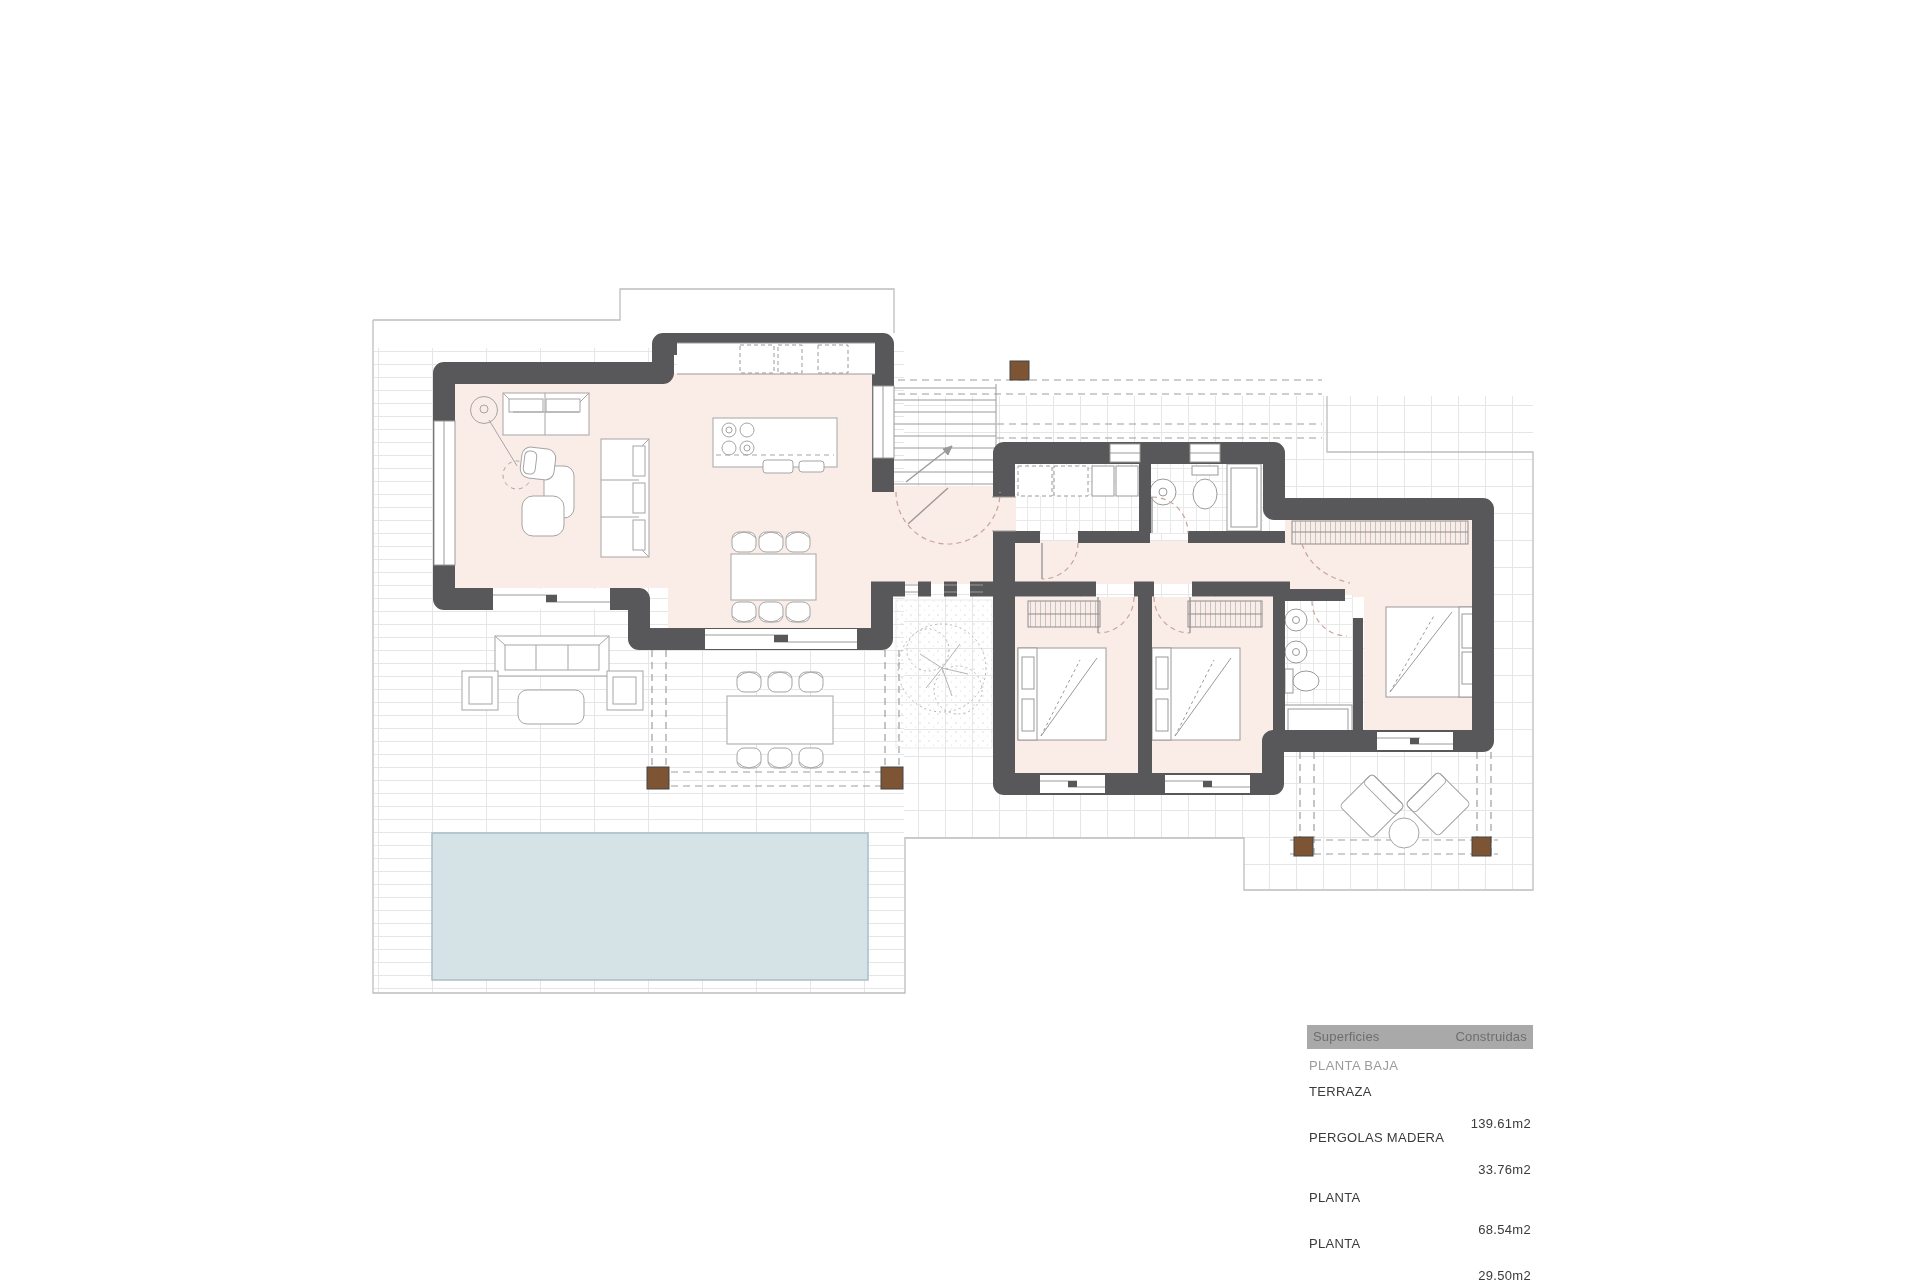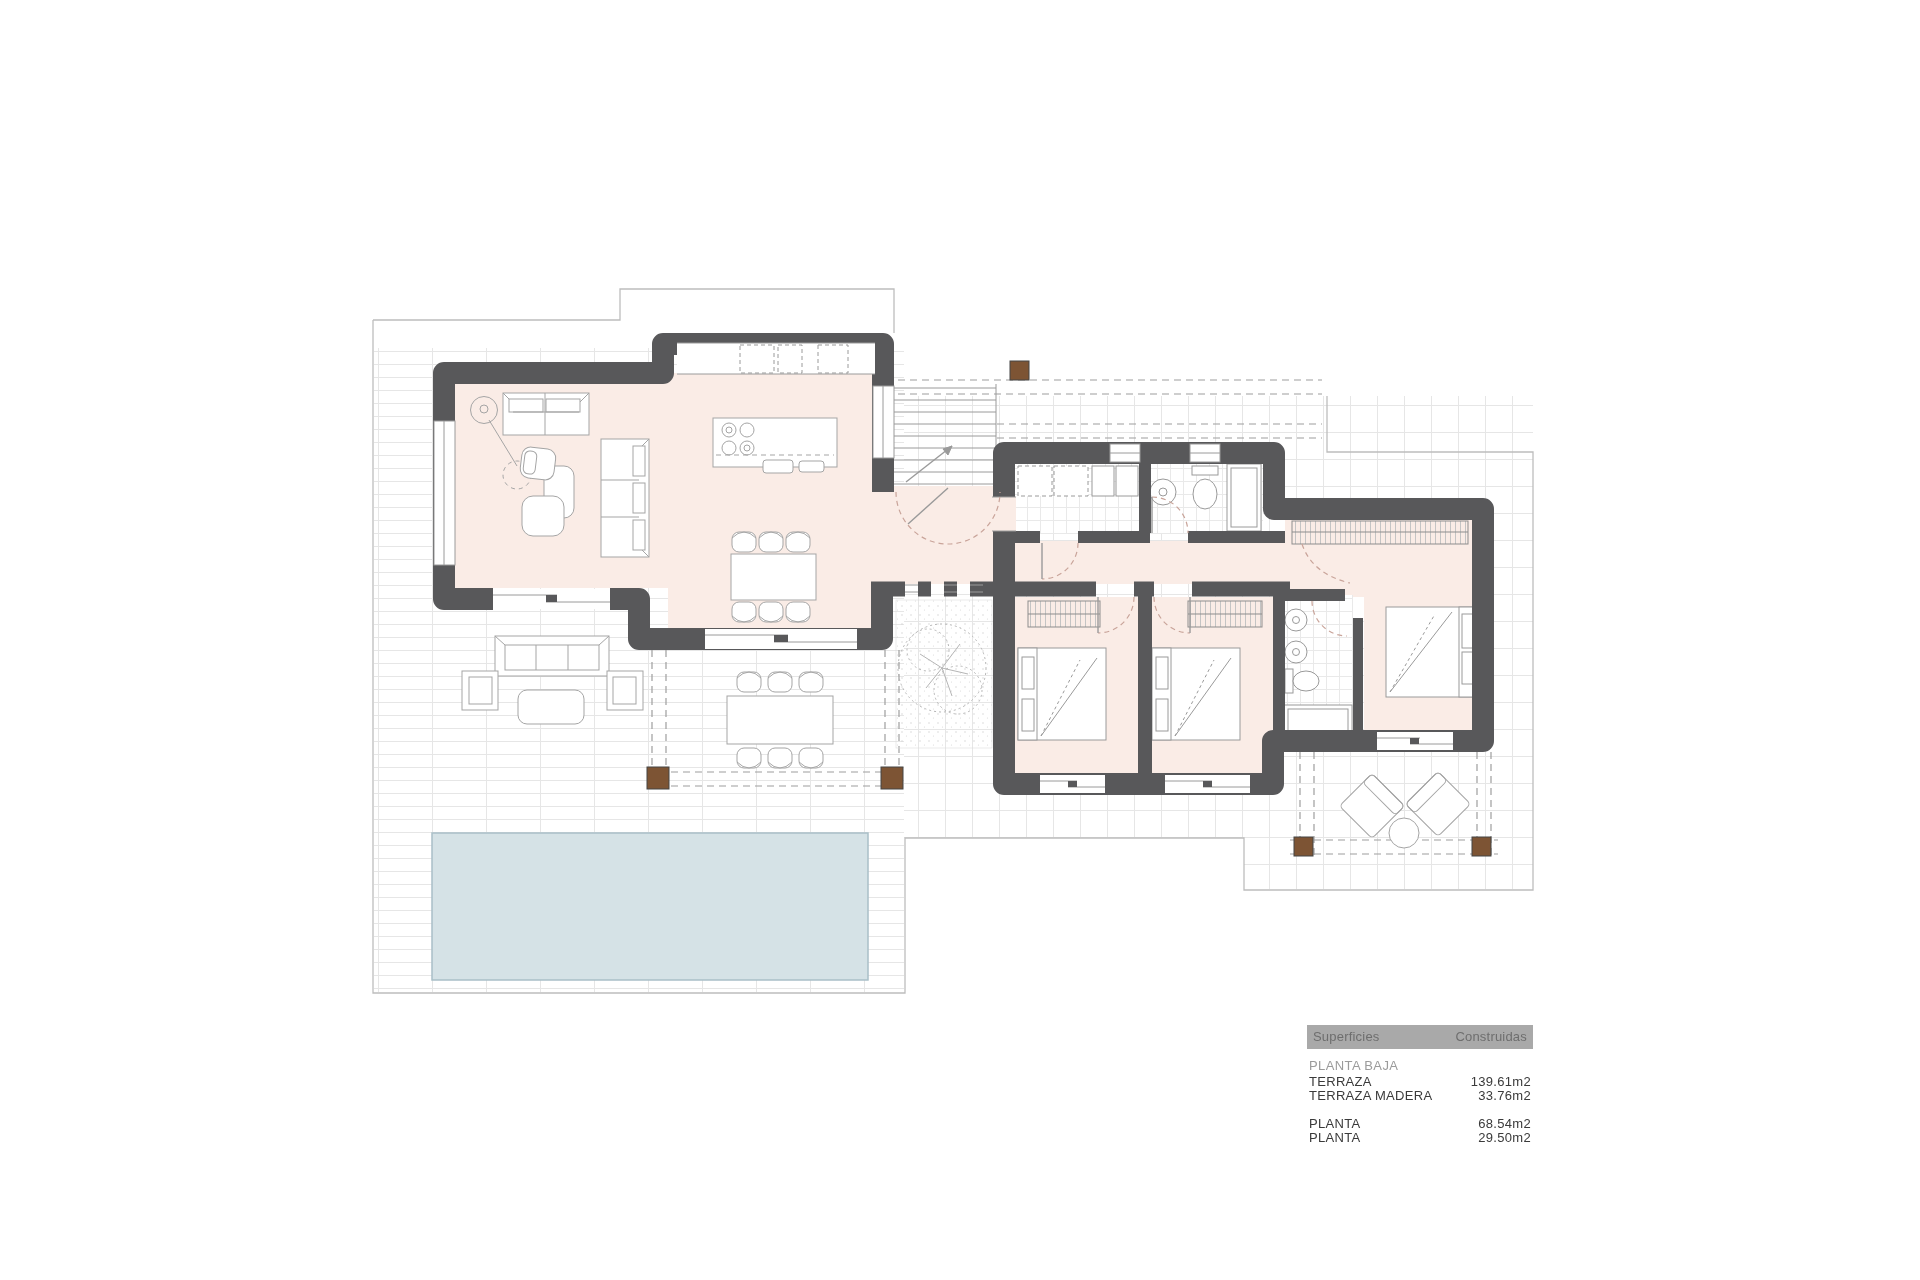--- a/index.html
+++ b/index.html
@@ -4,23 +4,23 @@
 <style>
   html,body{margin:0;padding:0;background:#fff;}
   .stage{position:relative;width:1856px;height:1280px;background:#fff;overflow:hidden;
          font-family:"Liberation Sans",sans-serif;}
   .stage svg{position:absolute;left:0;top:0;}
   
   .areas{position:absolute;left:1307px;top:1025px;width:226px;font-size:13px;color:#3a3a3a;}
   .areas .hdr{background:#a9a9a9;color:#6e6e6e;display:flex;justify-content:space-between;
               padding:4px 6px 5px 6px;letter-spacing:.2px;}
   .areas .body{padding:9px 2px 0 2px;}
-  .areas .section{color:#9b9b9b;letter-spacing:.4px;margin-bottom:2px;}
+  .areas .section{color:#9b9b9b;letter-spacing:.4px;margin-bottom:12px;}
   .areas .row{display:flex;justify-content:space-between;line-height:14px;letter-spacing:.3px;}
-  .areas .row .val{text-align:right;}
+  .areas .row .val{text-align:right;margin-top:32px;}
   .areas .gap{height:14px;}
 </style>
 </head>
 <body>
 
 <div class="stage">
 
 <svg width="1920" height="1280" viewBox="0 0 1920 1280">
   <defs>
     <pattern id="plank" width="54" height="13" patternUnits="userSpaceOnUse">
@@ -348,21 +348,21 @@
     <span>Superficies</span>
     <span>Construidas</span>
   </div>
   <div class="body">
     <div class="section">PLANTA BAJA</div>
     <div class="row">
       <span>TERRAZA</span>
       <span class="val">139.61m2</span>
     </div>
     <div class="row">
-      <span>TERRAZA MADERA</span>
+      <span>PERGOLAS MADERA</span>
       <span class="val">33.76m2</span>
     </div>
     <div class="gap"></div>
     <div class="row">
       <span>PLANTA</span>
       <span class="val">68.54m2</span>
     </div>
     <div class="row">
       <span>PLANTA</span>
       <span class="val">29.50m2</span>

